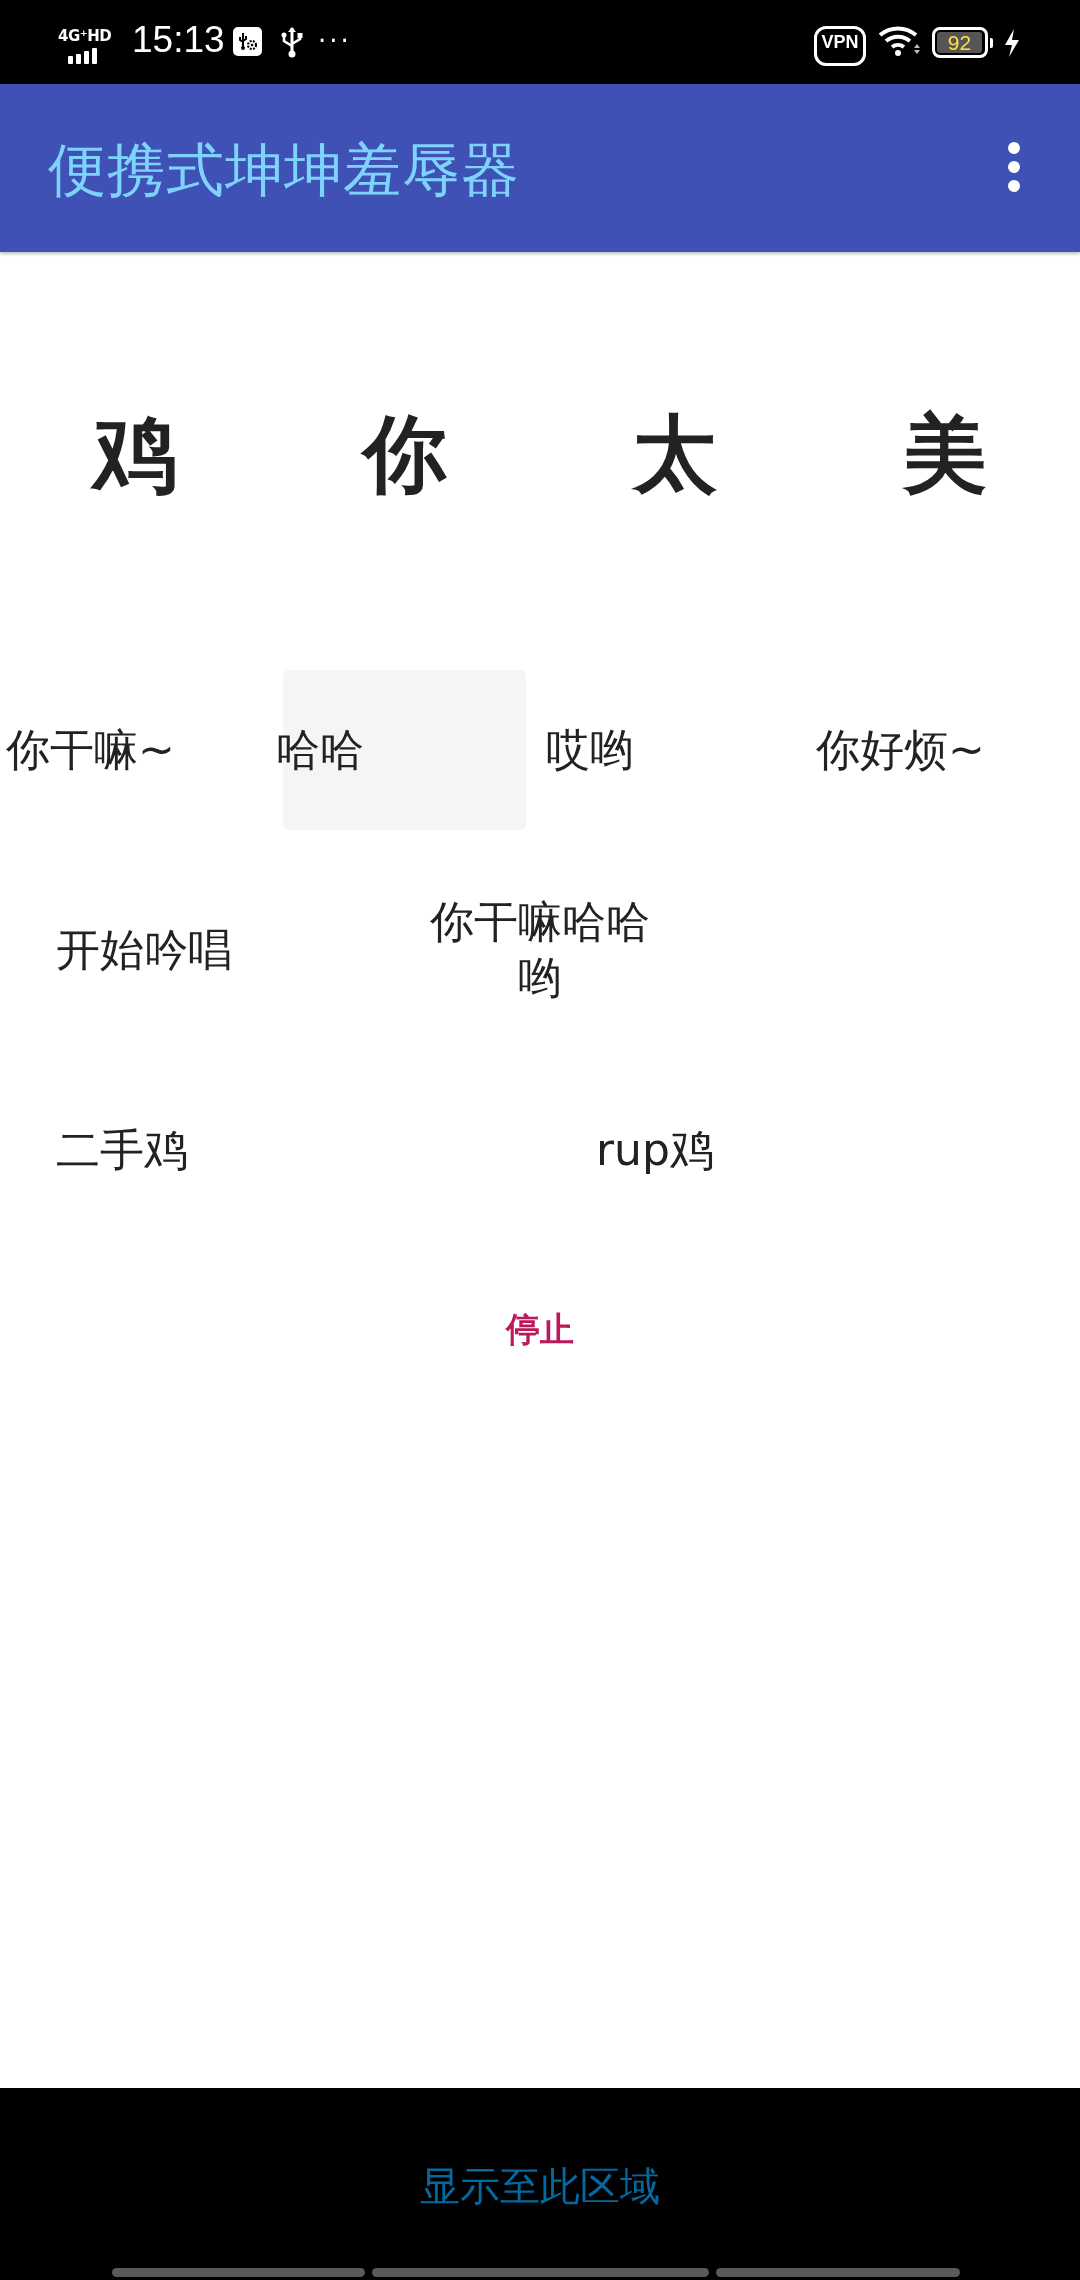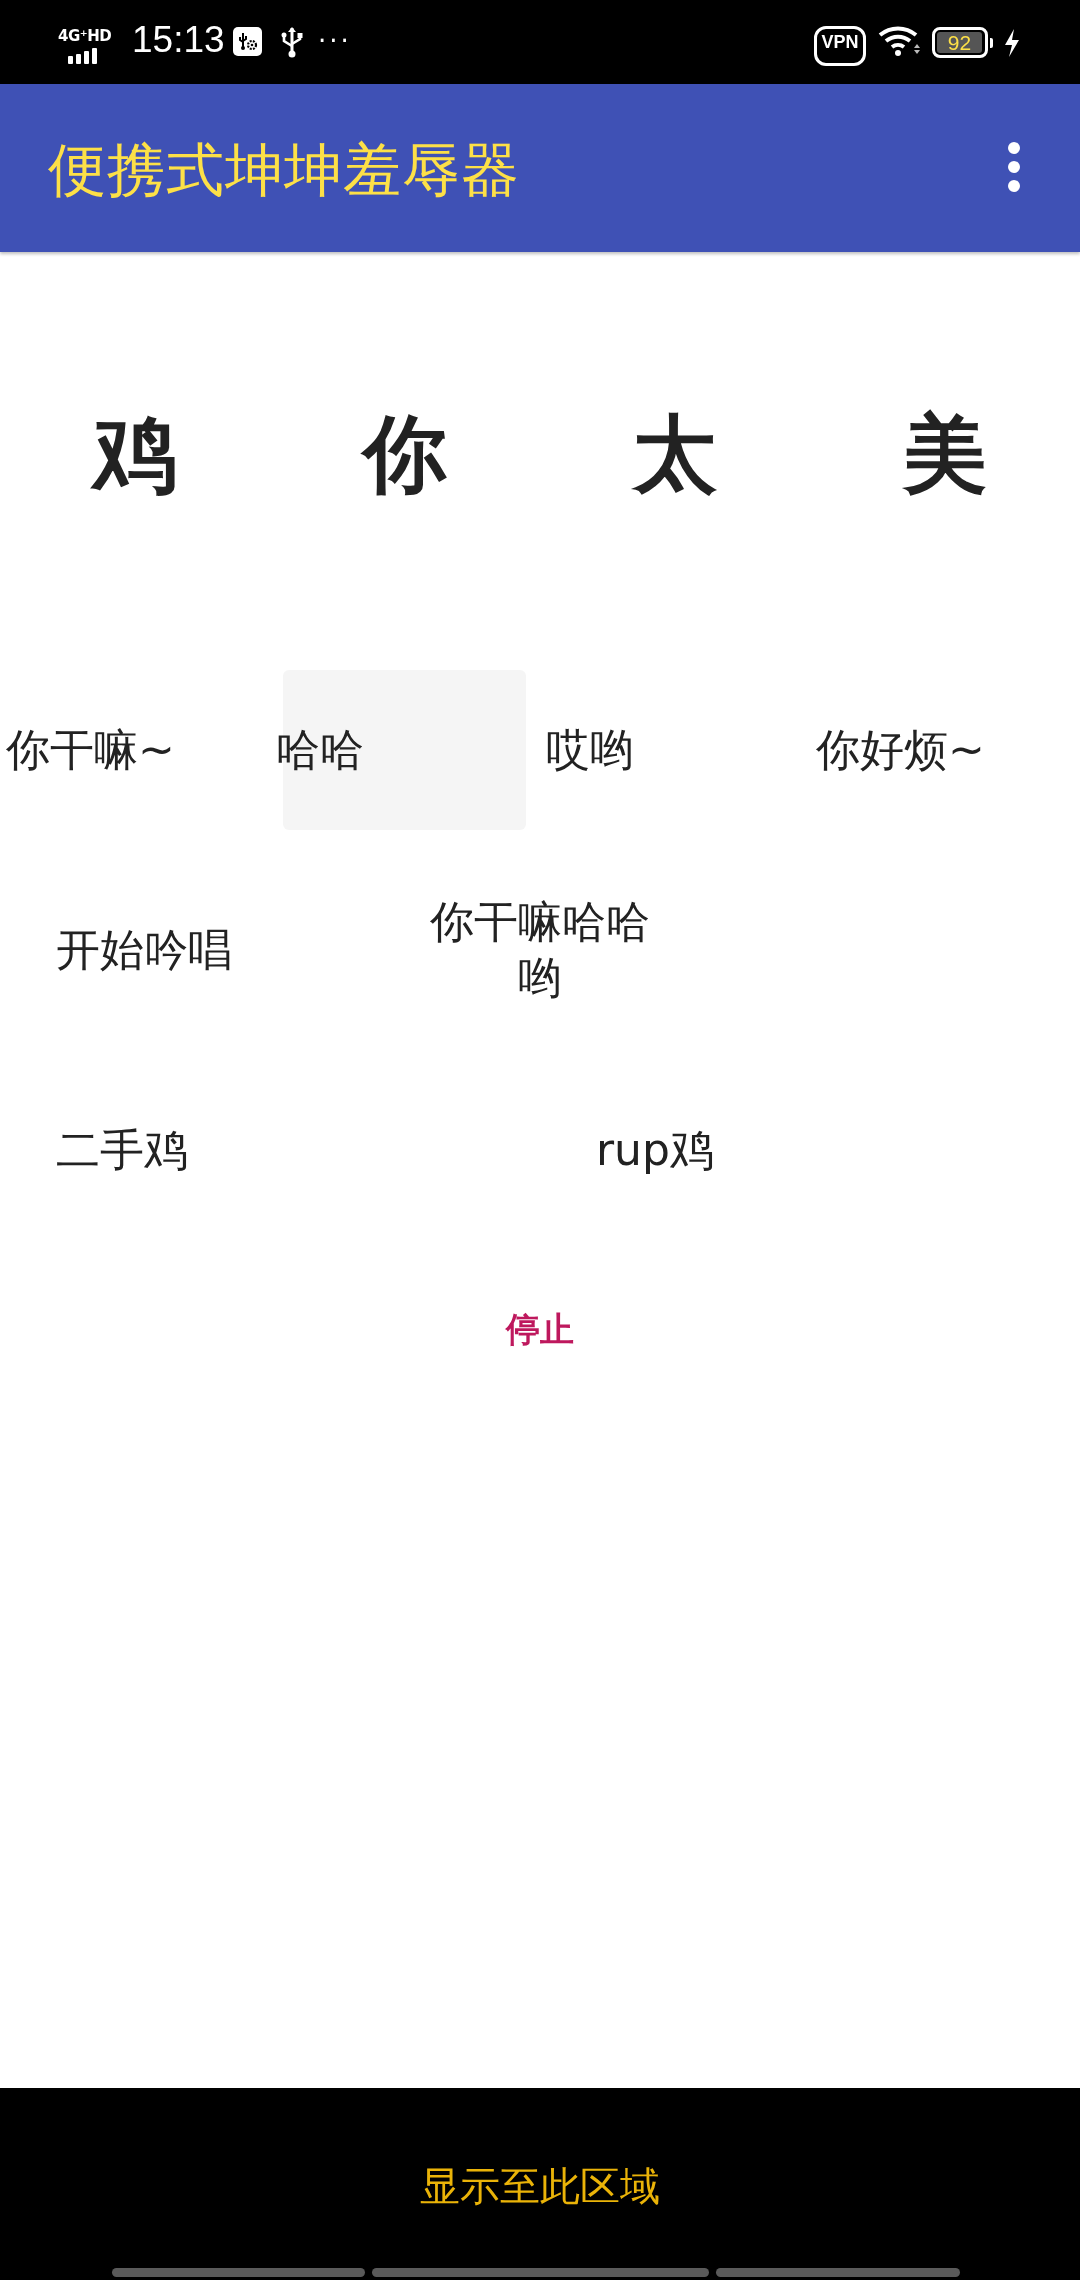--- a/index.html
+++ b/index.html
@@ -45,21 +45,21 @@
     .sb-charge { position: absolute; left: 1003px; top: 28px; }
 
     
     .app-bar {
       position: absolute; left: 0; top: 84px; width: 1080px; height: 168px;
       background: #3F51B5;
       box-shadow: 0 2px 3px rgba(0,0,0,0.25);
     }
     .app-title {
       position: absolute; left: 48px; top: 54px;
-      font-size: 58px; line-height: 64px; color: #fde047; letter-spacing: 1px;
+      font-size: 58px; line-height: 64px; color: #7dd3fc; letter-spacing: 1px;
     }
     .overflow-btn {
       position: absolute; left: 990px; top: 50px; width: 48px; height: 68px;
     }
     .overflow-btn span {
       position: absolute; left: 18px; width: 12px; height: 12px; border-radius: 50%; background: #fff;
     }
 
     
     .big-row {
@@ -97,21 +97,21 @@
       font-size: 34px; font-weight: bold; color: #be185d; background: transparent; border: none;
       font-family: "DejaVu Sans", sans-serif;
     }
 
     
     .bottom-area {
       position: absolute; left: 0; top: 2088px; width: 1080px; height: 192px; background: #000;
     }
     .bottom-text {
       position: absolute; left: 0; top: 74px; width: 1080px; text-align: center;
-      font-size: 40px; line-height: 48px; color: #eab308;
+      font-size: 40px; line-height: 48px; color: #0369a1;
     }
     .gesture-bar { position: absolute; top: 180px; height: 9px; background: #5a5a5a; border-radius: 5px; }
   </style>
 </head>
 <body>
 
 <div class="screen">
 
   <div class="status-bar">
     <div class="sb-signal">

